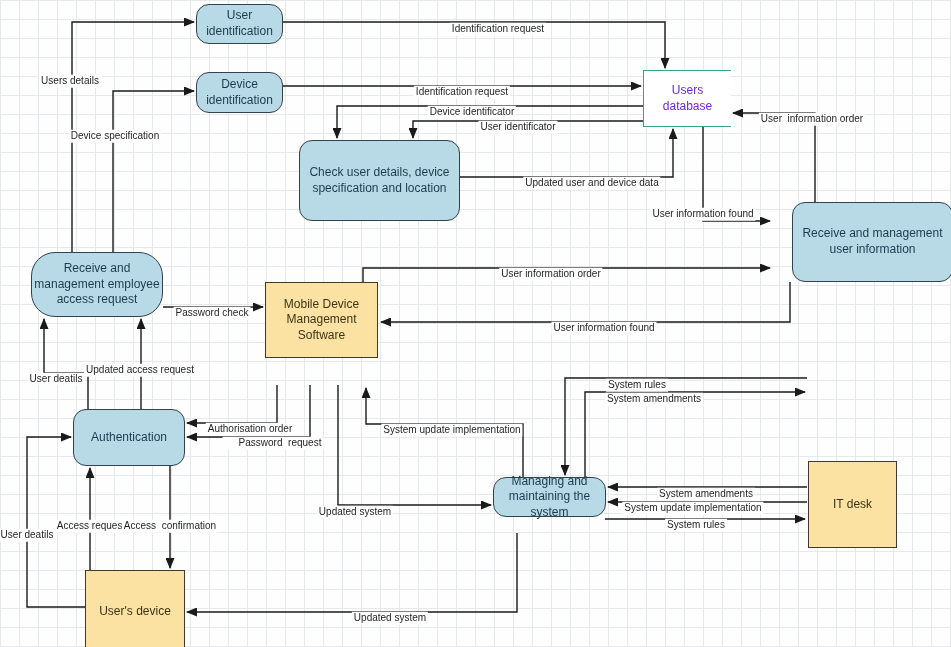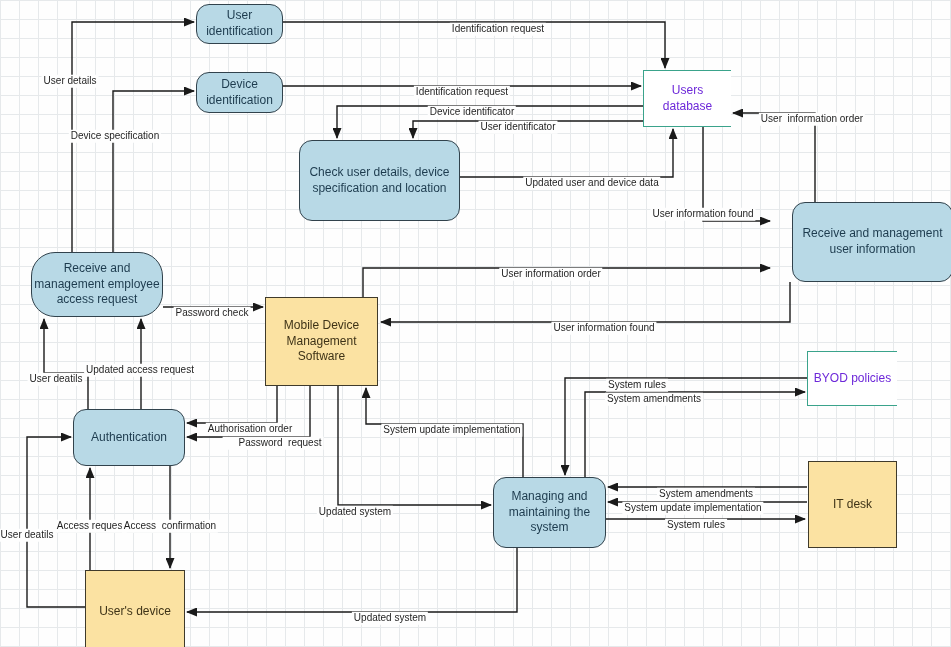--- a/index.html
+++ b/index.html
@@ -82,31 +82,30 @@
     <div class="node process" style="left: 196px; top: 72px; width: 87px; height: 41px;"><span class="nlabel">Device
 identification</span></div>
     <div class="node process" style="left: 299px; top: 140px; width: 161px; height: 81px;"><span class="nlabel">Check user details, device
 specification and location</span></div>
     <div class="node datastore" style="left: 643px; top: 70px; width: 88px; height: 57px;"><span class="nlabel">Users database</span></div>
     <div class="node process" style="left: 792px; top: 202px; width: 161px; height: 80px;"><span class="nlabel">Receive and management
 user information</span></div>
     <div class="node process" style="left: 31px; top: 252px; width: 132px; height: 65px; border-radius: 24px;"><span class="nlabel">Receive and
 management employee
 access request</span></div>
-    <div class="node external" style="left: 265px; top: 297px; width: 113px; height: 89px;"><span class="nlabel">Mobile Device
+    <div class="node external" style="left: 265px; top: 282px; width: 113px; height: 76px;"><span class="nlabel">Mobile Device
 Management
 Software</span></div>
     <div class="node process" style="left: 73px; top: 409px; width: 112px; height: 57px;"><span class="nlabel">Authentication</span></div>
-    <div class="node process" style="left: 493px; top: 477px; width: 113px; height: 71px;"><span class="nlabel">Managing and
+    <div class="node process" style="left: 493px; top: 477px; width: 113px; height: 40px;"><span class="nlabel">Managing and
 maintaining the
 system</span></div>
-    <div class="node datastore" style="left: 807px; top: 351px; width: 90px; height: 55px;"><span class="nlabel">BYOD policies</span></div>
     <div class="node external" style="left: 808px; top: 461px; width: 89px; height: 87px;"><span class="nlabel">IT desk</span></div>
     <div class="node external" style="left: 85px; top: 570px; width: 100px; height: 84px;"><span class="nlabel">User's device</span></div>
-    <span class="edge-label" style="left: 70px; top: 74px;">User details</span>
+    <span class="edge-label" style="left: 70px; top: 74px;">Users details</span>
     <span class="edge-label" style="left: 115px; top: 129px;">Device specification</span>
     <span class="edge-label" style="left: 498px; top: 22px;">Identification request</span>
     <span class="edge-label" style="left: 462px; top: 85px;">Identification request</span>
     <span class="edge-label" style="left: 472px; top: 105px;">Device identificator</span>
     <span class="edge-label" style="left: 518px; top: 120px;">User identificator</span>
     <span class="edge-label" style="left: 592px; top: 176px;">Updated user and device data</span>
     <span class="edge-label" style="left: 812px; top: 112px;">User  information order</span>
     <span class="edge-label" style="left: 703px; top: 207px;">User information found</span>
     <span class="edge-label" style="left: 551px; top: 267px;">User information order</span>
     <span class="edge-label" style="left: 604px; top: 321px;">User information found</span>

